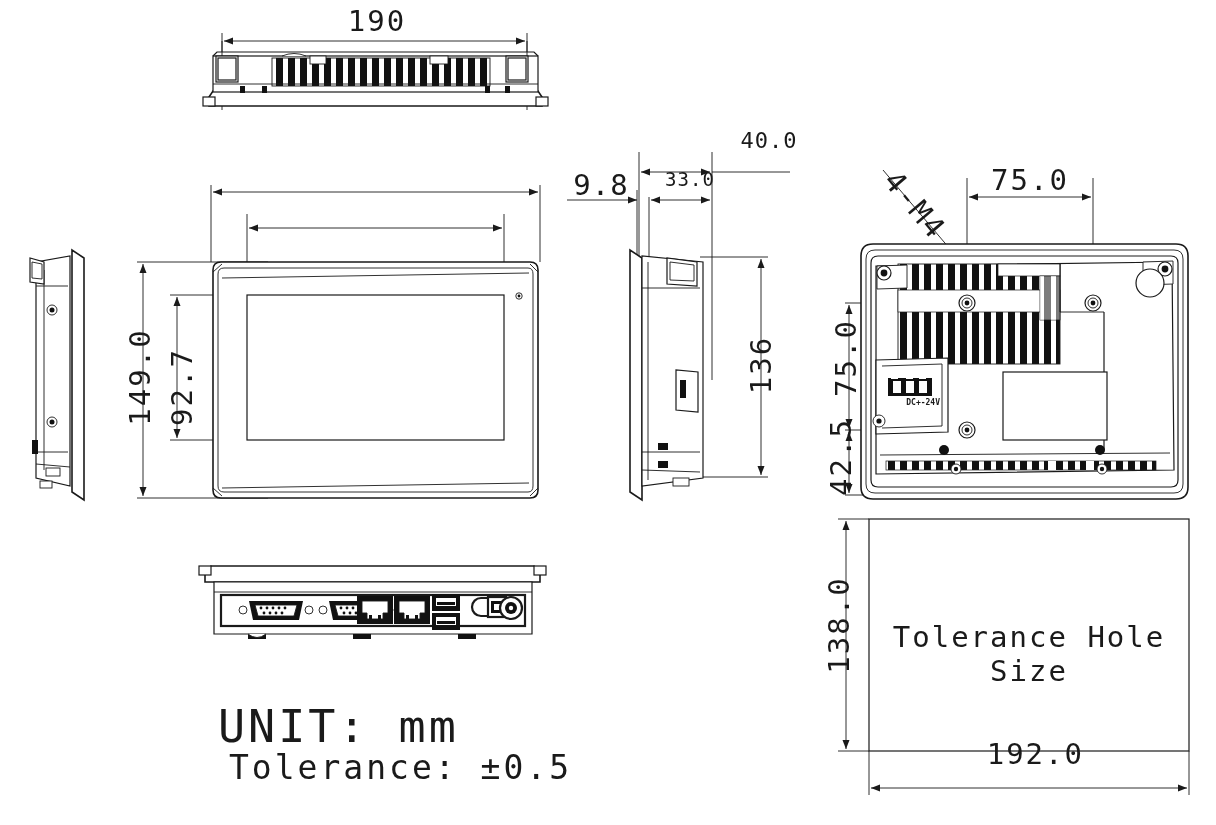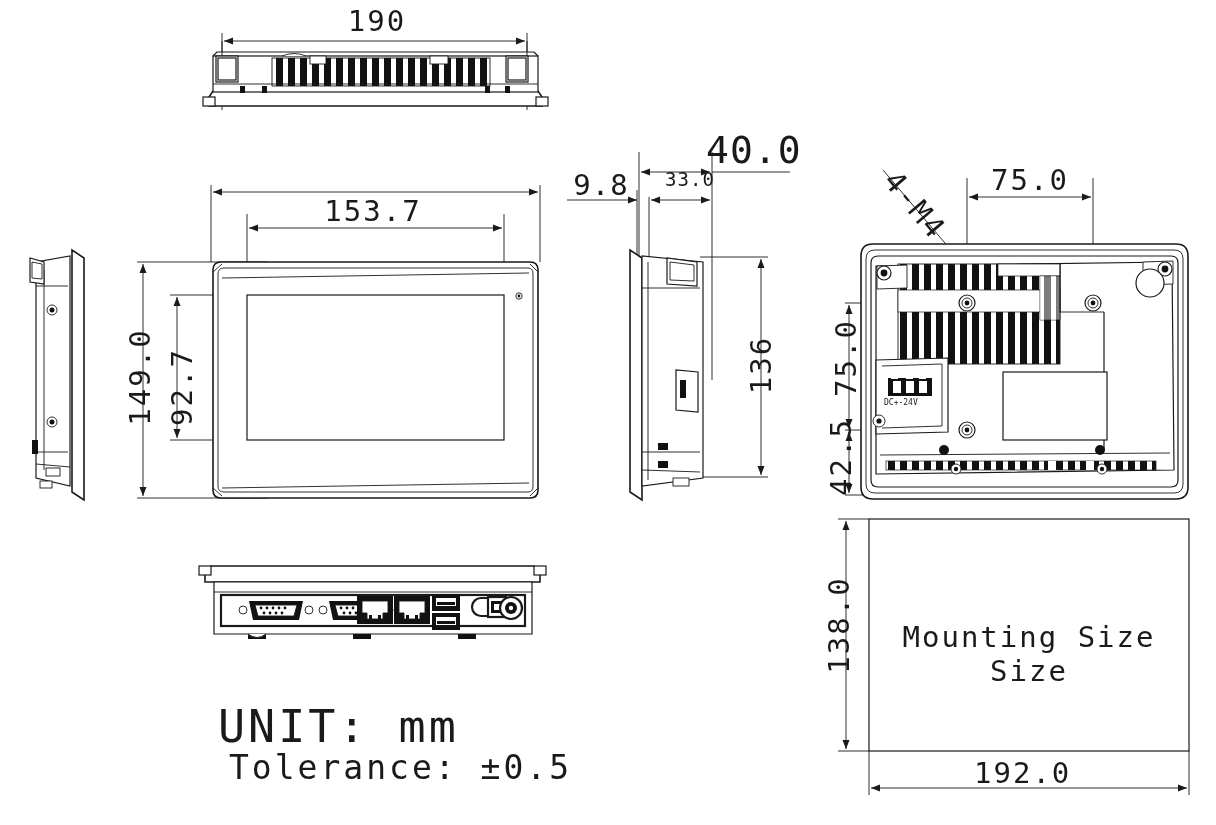--- a/index.html
+++ b/index.html
@@ -386,47 +386,46 @@
       <line class="ln l09" x1="869" y1="751" x2="869" y2="795"></line>
       <line class="ln l09" x1="1189" y1="751" x2="1189" y2="795"></line>
       <line class="ln l09" x1="871" y1="788" x2="1187" y2="788" marker-start="url(#arS)" marker-end="url(#ar)"></line>
     </g>
   </g>
 </svg>
 
 <div style="position:absolute;left:322px;top:4px;width:110px;text-align:center;font-size:29px;letter-spacing:2px;">190</div>
 
 
-<div style="position:absolute;left:288px;top:194px;width:170px;text-align:center;font-size:29px;letter-spacing:2px;">153.7</div>
 
 <div style="position:absolute;left:60px;top:360px;width:160px;text-align:center;font-size:29px;letter-spacing:2px;transform:rotate(-90deg);transform-origin:center;">149.0</div>
 
 <div style="position:absolute;left:112px;top:370px;width:140px;text-align:center;font-size:29px;letter-spacing:2px;transform:rotate(-90deg);transform-origin:center;">92.7</div>
 
 <div style="position:absolute;left:566px;top:168px;width:70px;text-align:center;font-size:29px;letter-spacing:1px;">9.8</div>
 
 <div style="position:absolute;left:650px;top:168px;width:80px;text-align:center;font-size:19px;letter-spacing:1px;">33.0</div>
 
-<div style="position:absolute;left:706px;top:128px;width:86px;text-align:center;font-size:38px;letter-spacing:1px;">40.0</div>
+<div style="position:absolute;left:726px;top:128px;width:86px;text-align:center;font-size:22px;letter-spacing:1px;">40.0</div>
 
 <div style="position:absolute;left:706px;top:348px;width:110px;text-align:center;font-size:29px;letter-spacing:2px;transform:rotate(-90deg);transform-origin:center;">136</div>
 
 <div style="position:absolute;left:855px;top:188px;width:120px;text-align:center;font-size:29px;letter-spacing:2px;transform:rotate(50deg);transform-origin:center;">4-M4</div>
 
 <div style="position:absolute;left:975px;top:163px;width:110px;text-align:center;font-size:29px;letter-spacing:2px;">75.0</div>
 
 <div style="position:absolute;left:781px;top:341px;width:130px;text-align:center;font-size:29px;letter-spacing:2px;transform:rotate(-90deg);transform-origin:center;">75.0</div>
 
 <div style="position:absolute;left:776px;top:440px;width:130px;text-align:center;font-size:29px;letter-spacing:2px;transform:rotate(-90deg);transform-origin:center;">42.5</div>
 
-<div style="position:absolute;left:884px;top:398px;width:56px;text-align:left;font-size:8px;font-weight:normal;letter-spacing:0px;">DC+-24V</div>
-
-<div style="position:absolute;left:869px;top:620px;width:320px;text-align:center;font-size:29px;letter-spacing:2px;">Mounting Size Size</div>
+<div style="position:absolute;left:884px;top:398px;width:56px;text-align:right;font-size:8px;font-weight:bold;letter-spacing:0px;">DC+-24V</div>
+
+<div style="position:absolute;left:869px;top:620px;width:320px;text-align:center;font-size:29px;letter-spacing:2px;">Tolerance Hole Size</div>
 
 <div style="position:absolute;left:774px;top:608px;width:130px;text-align:center;font-size:29px;letter-spacing:2px;transform:rotate(-90deg);transform-origin:center;">138.0</div>
 
-<div style="position:absolute;left:974px;top:756px;width:110px;text-align:left;font-size:29px;letter-spacing:2px;">192.0</div>
+<div style="position:absolute;left:974px;top:737px;width:110px;text-align:right;font-size:29px;letter-spacing:2px;">192.0</div>
 
 <div style="position:absolute;left:218px;top:700px;font-size:45px;letter-spacing:3px;">UNIT: mm</div>
 
 <div style="position:absolute;left:229px;top:748px;font-size:33px;letter-spacing:3px;">Tolerance: ±0.5</div>
 
 </div>
 
 </body></html>

